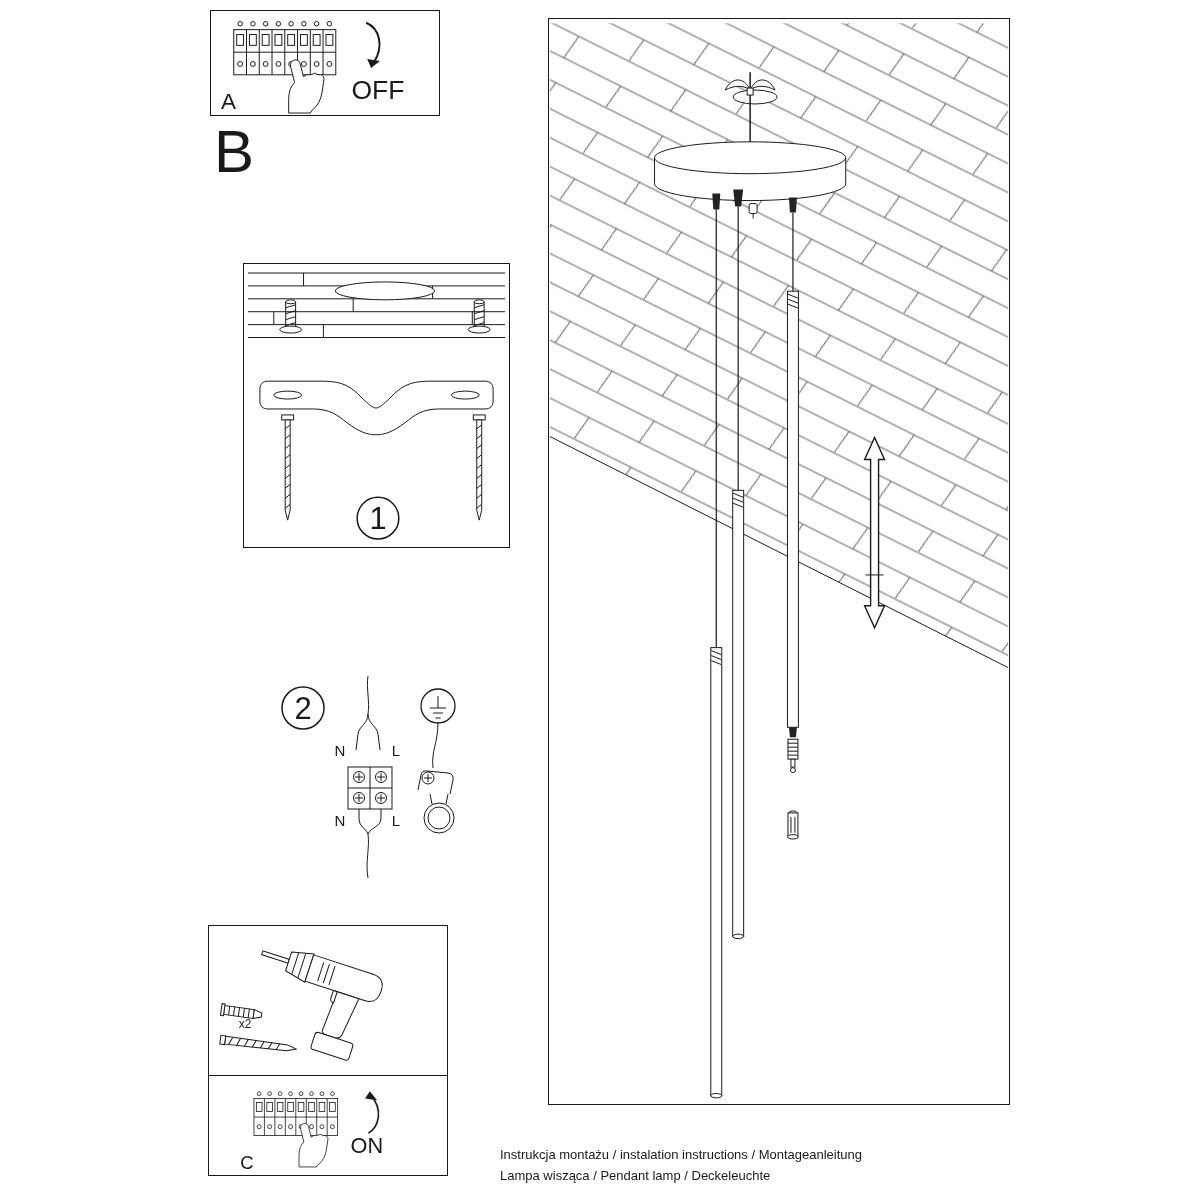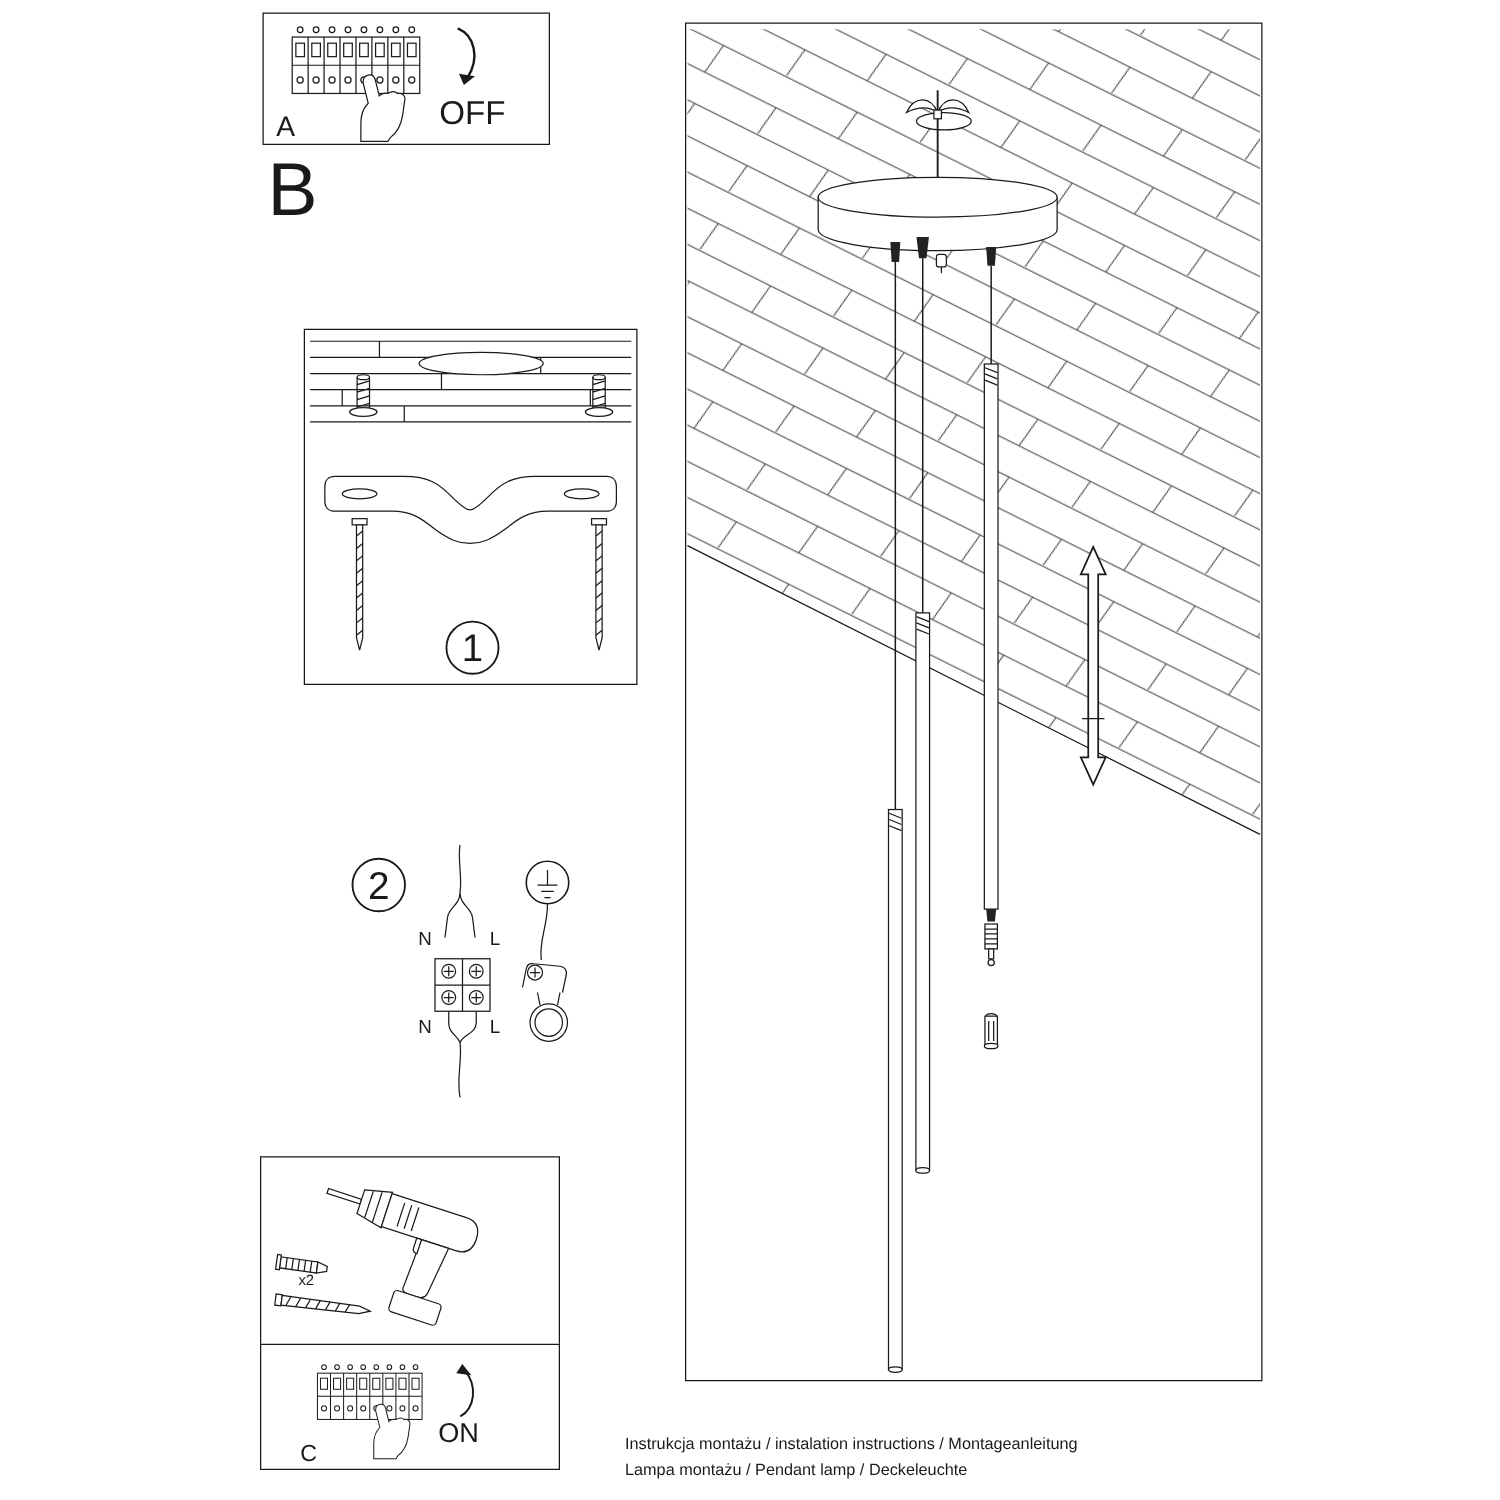--- a/index.html
+++ b/index.html
@@ -270,14 +270,14 @@
     </g>
     <g stroke="#1a1a1a" fill="#fff">
       <path d="M327,419 L337,441 L331,441 L331,588 L337,588 L327,610 L317,588 L323,588 L323,441 L317,441 Z" stroke-width="1.4"></path>
       <line x1="318" y1="557" x2="336" y2="557"></line>
     </g>
   </svg>
 </div>
 
 <div id="footer">
   <div>Instrukcja montażu / instalation instructions / Montageanleitung</div>
-  <div>Lampa montażu / Pendant lamp / Deckeleuchte</div>
+  <div>Lampa wisząca / Pendant lamp / Deckeleuchte</div>
 </div>
 
 </body></html>

